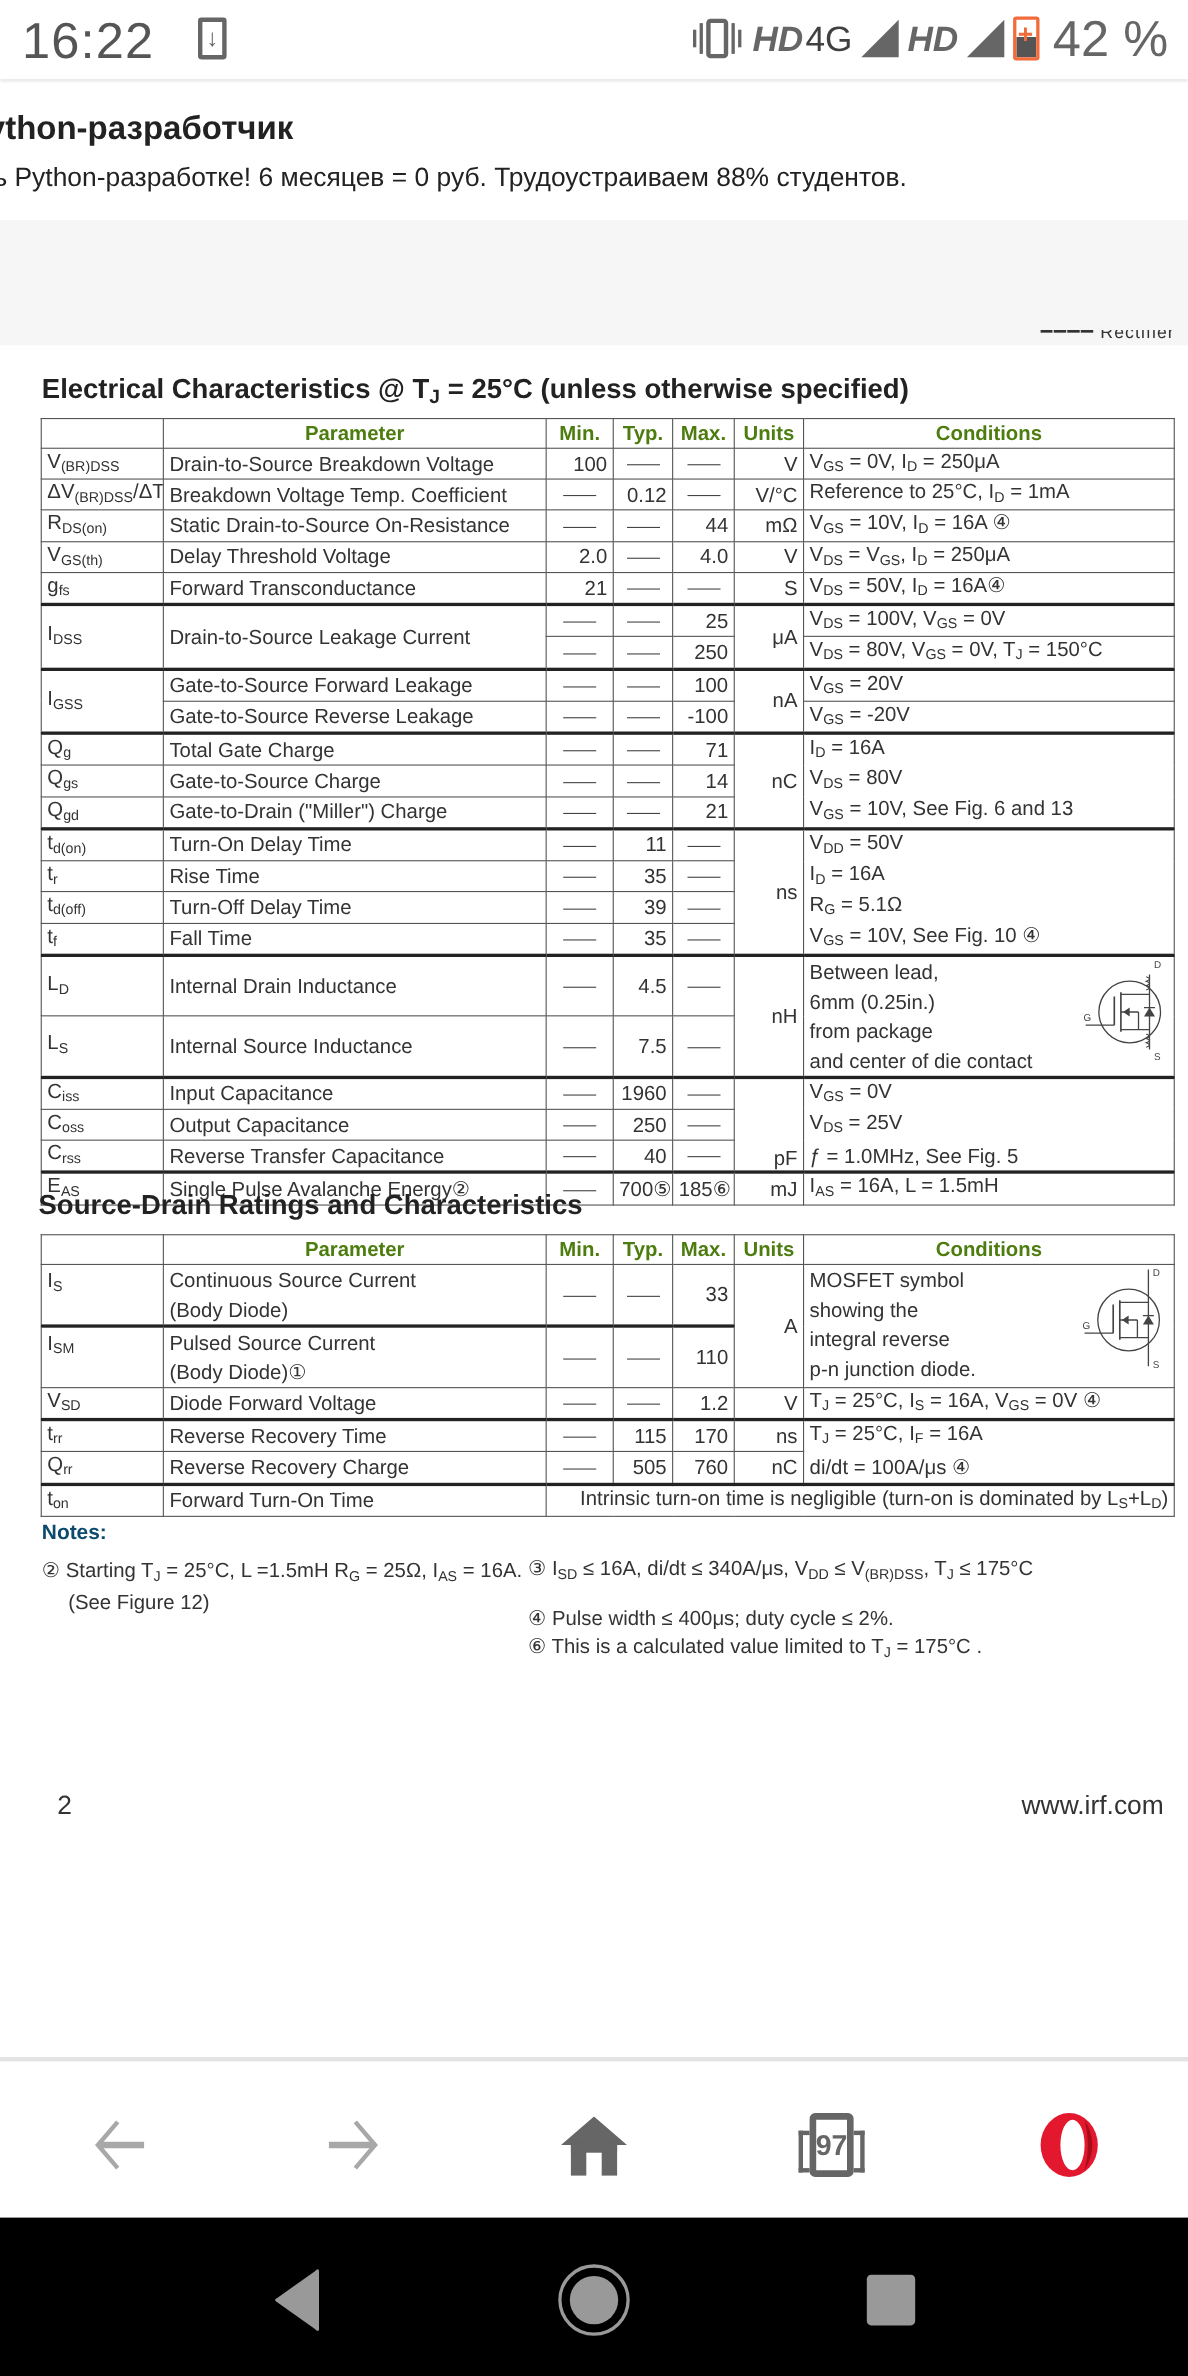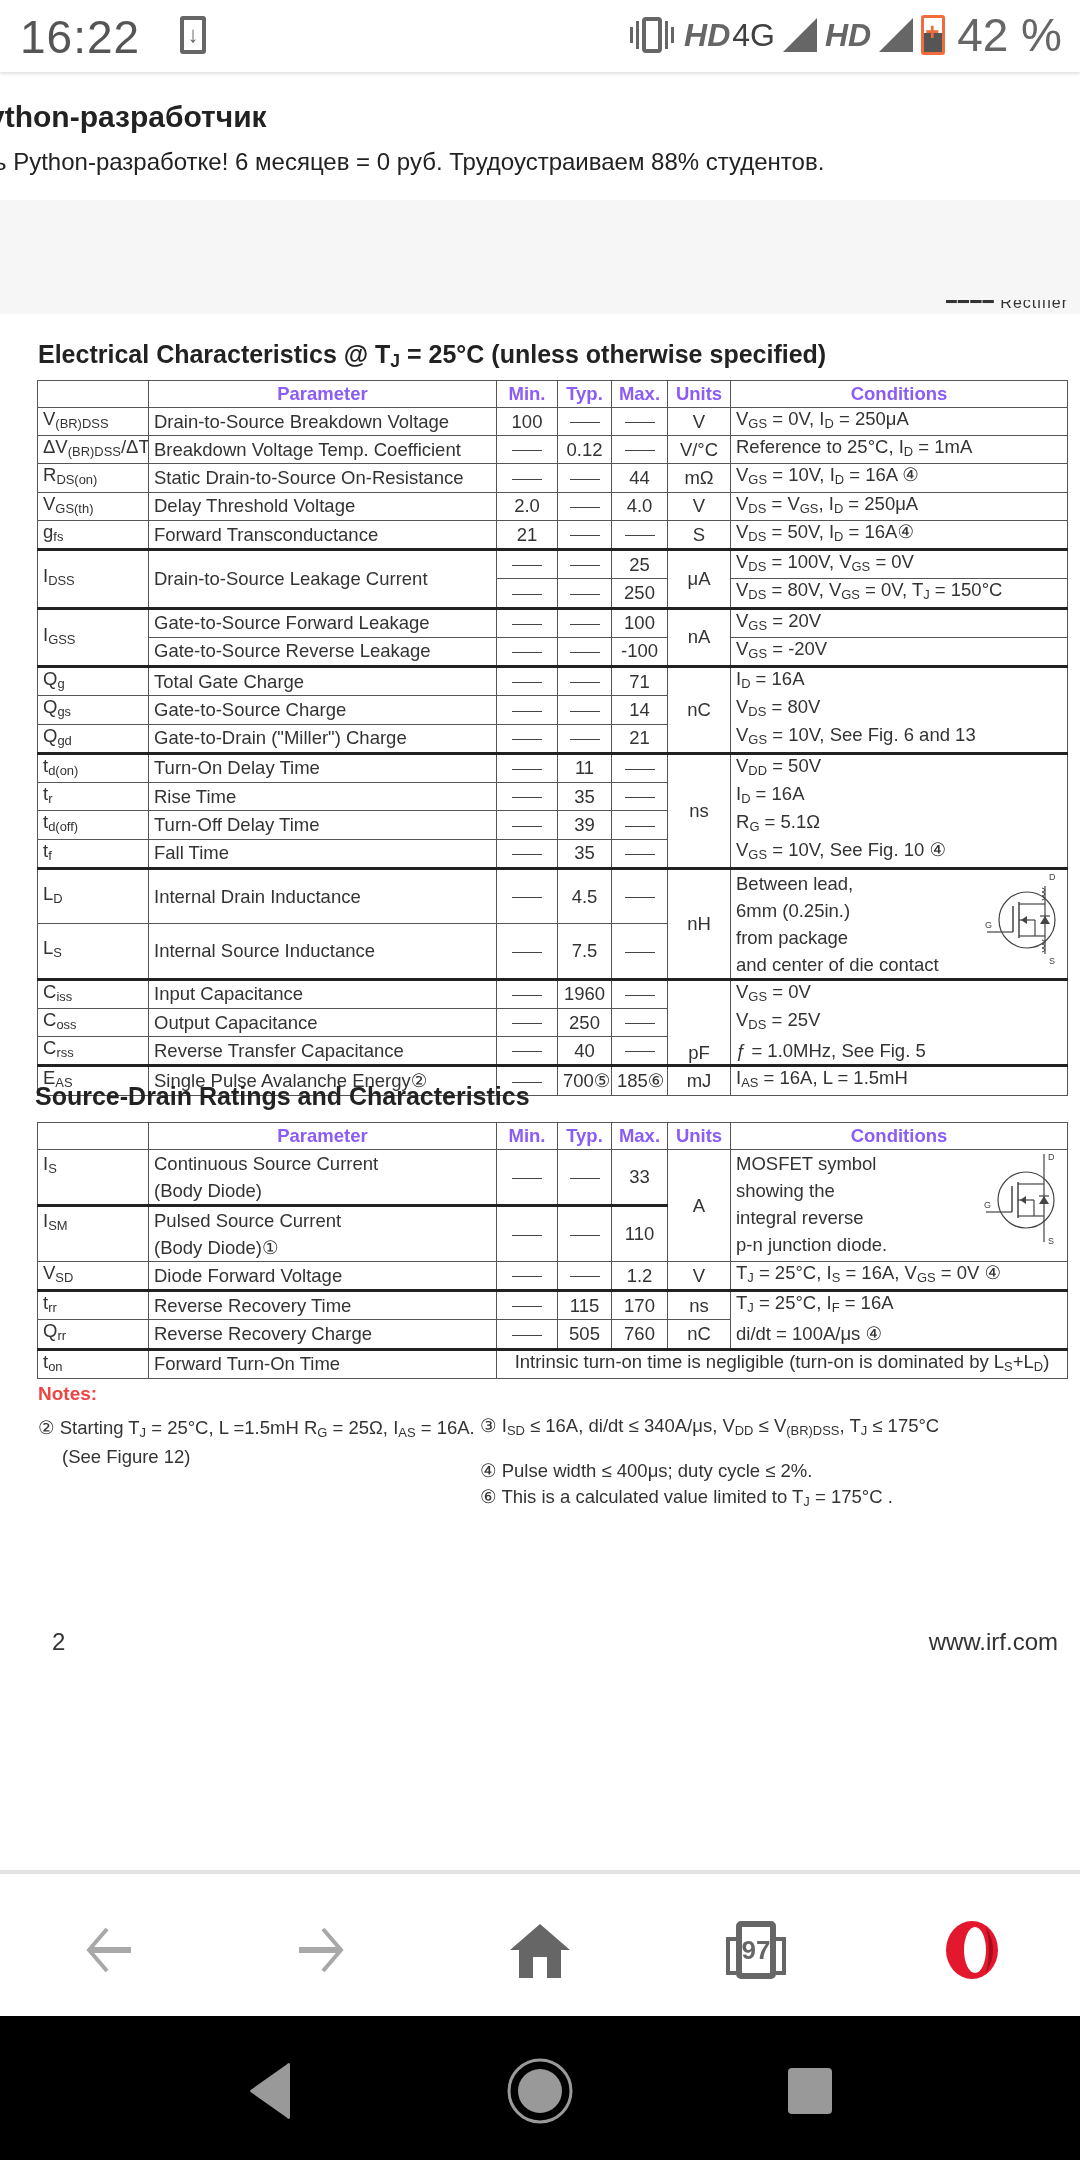--- a/index.html
+++ b/index.html
@@ -30,38 +30,38 @@
   .ad-title { position: absolute; left: -12px; top: 28px; font-size: 30px; font-weight: bold; color: #222; white-space: nowrap; }
   .ad-text { position: absolute; left: -6px; top: 76px; font-size: 24px; color: #222; white-space: nowrap; }
   .ad-gray { position: absolute; top: 128px; left: 0; width: 1080px; height: 114px; background: #f6f6f6; }
   .ad-clip { position: absolute; top: 300px; right: 12px; font-size: 16px; color: #333; letter-spacing: 1px; white-space: nowrap; height: 12px; overflow: hidden; line-height: 6px; }
 
   
   .doc { position: absolute; top: 314px; left: 0; width: 1080px; }
   .h1 { position: absolute; left: 38px; top: 26px; font-size: 25px; font-weight: bold; color: #222; white-space: nowrap; }
   table.dt { position: absolute; left: 37px; border-collapse: collapse; table-layout: fixed; width: 1031px; font-size: 18.5px; color: #333; }
   table.dt td, table.dt th { border: 1.5px solid #555; padding: 0 5px; height: 27px; white-space: nowrap; overflow: hidden; line-height: 22px; }
-  table.dt th { font-weight: bold; text-align: center; color: #8b5cf6; }
+  table.dt th { font-weight: bold; text-align: center; color: #4d7c0f; }
   .c-sym { width: 111px; }
   .c-par { width: 348px; }
   .c-min { width: 61px; }
   .c-typ { width: 54px; }
   .c-max { width: 56px; }
   .c-un { width: 63px; }
-  .num { text-align: center; }
+  .num { text-align: right; }
   .dash { text-align: center; color: #444; }
   .dash::before { content: ""; display: inline-block; width: 30px; border-top: 1.5px solid #444; vertical-align: middle; }
   .thick { border-top: 3px solid #222 !important; }
   sub { font-size: 0.7em; vertical-align: -0.25em; }
   .mosfet { float: right; }
 
   .h2 { position: absolute; left: 35px; font-size: 25px; font-weight: bold; color: #222; white-space: nowrap; }
 
   .notes { position: absolute; left: 38px; font-size: 18.5px; color: #333; line-height: 24px; }
-  .notes .nt { font-weight: bold; font-size: 19px; margin-bottom: 24px; color: #ef4444; }
+  .notes .nt { font-weight: bold; font-size: 19px; margin-bottom: 24px; color: #0c4a6e; }
   .note-col { position: absolute; width: 440px; }
   .note-item { margin-bottom: 10px; padding-left: 24px; text-indent: -24px; }
 
   .footer-page { position: absolute; left: 52px; font-size: 24px; color: #333; }
   .footer-url { position: absolute; right: 22px; font-size: 24px; color: #333; }
 
   
   .bbar { position: absolute; top: 1870px; left: 0; width: 1080px; height: 120px; background: #fff; border-top: 4px solid #e3e3e3; }
   .bb-btn { position: absolute; top: 46px; width: 60px; height: 60px; display: flex; align-items: center; justify-content: center; }
   .tabs-ic { width: 40px; height: 58px; border: 6px solid #666; border-radius: 5px; font-size: 26px; color: #666; display: flex; align-items: center; justify-content: center; font-weight: bold; position: relative; }

